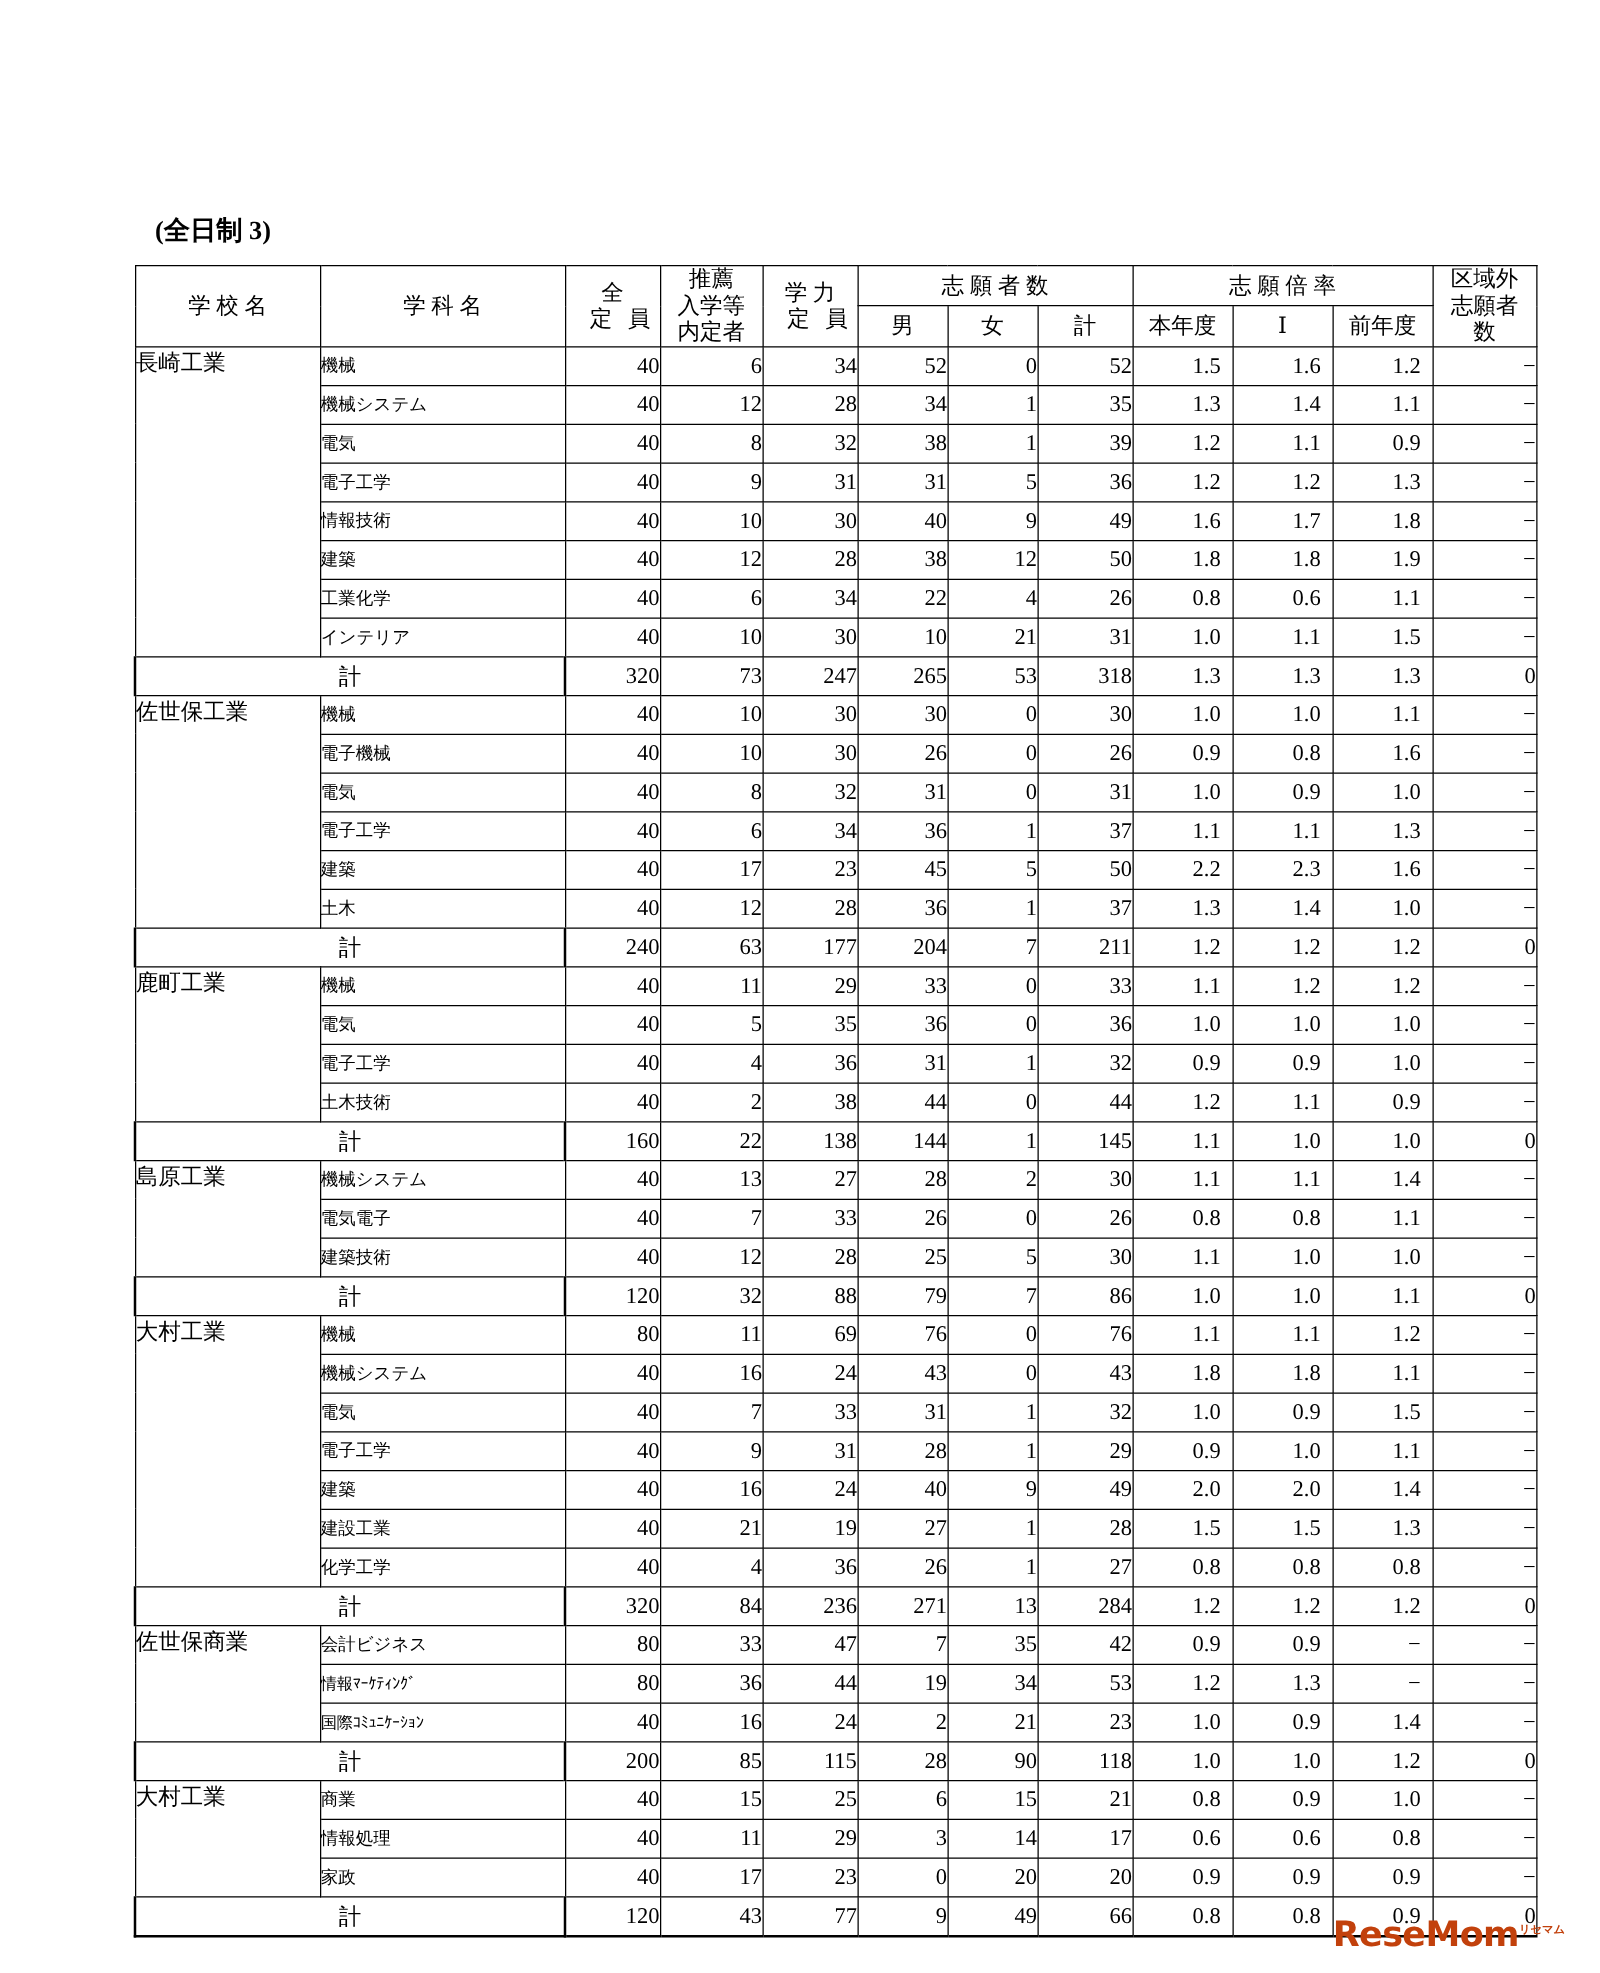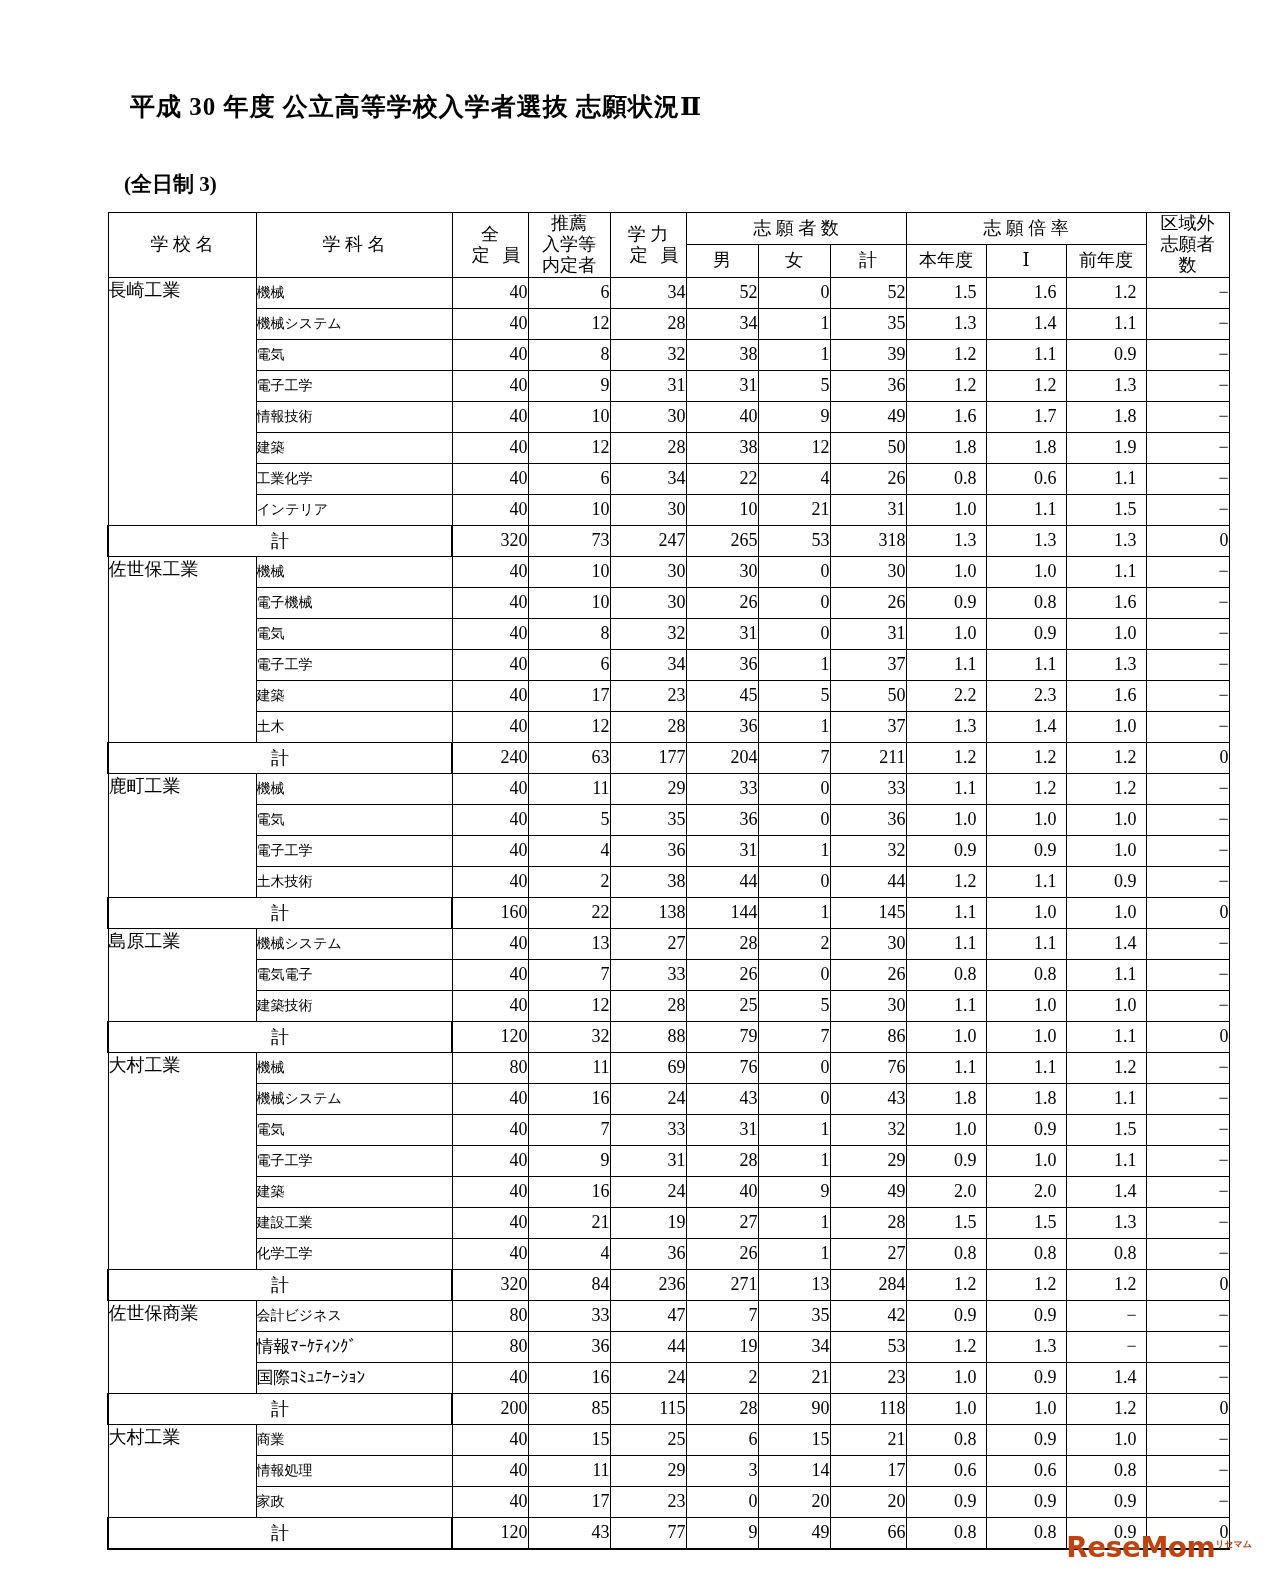--- a/index.html
+++ b/index.html
@@ -106,21 +106,21 @@
     border-right: 1px solid #000;
     margin-left: 20px;
   }
   td.dept {
     text-align: left;
     padding-left: 5px;
     font-size: 14px;
     border-left: 2.2px solid #000;
     border-right: 2.2px solid #000;
   }
-  td.dept.hw { font-size: 17px; letter-spacing: -0.2px; margin-top: 48px; }
+  td.dept.hw { font-size: 13px; letter-spacing: -0.2px; margin-top: 48px; }
   td.num {
     text-align: right;
     padding-right: 11px;
     font-size: 18px;
   }
   td.num.ratio { padding-right: 9px; }
   td.dash {
     text-align: right;
     padding-right: 13px;
     font-size: 18px;
@@ -155,21 +155,20 @@
     font-size: 9px;
     vertical-align: super;
     letter-spacing: 0;
   }
 </style>
 </head>
 <body>
 
 <div class="page">
 
-  <div class="doc-title">平成 30 年度 公立高等学校入学者選抜 志願状況Ⅱ</div>
   <div class="subtitle">(全日制 3)</div>
 
   <div class="table-wrap">
     <table class="grid">
       <colgroup>
         <col class="c-school">
           <col class="c-dept">
           <col class="c-cap">
           <col class="c-rec">
           <col class="c-acad">

